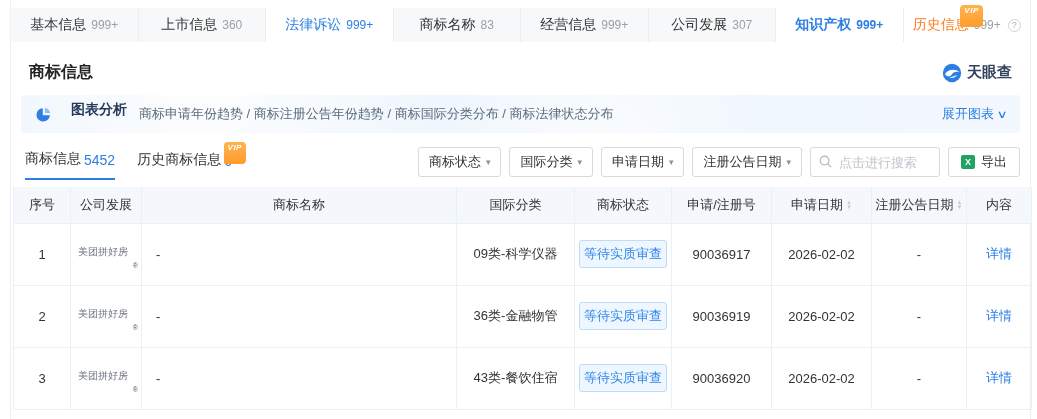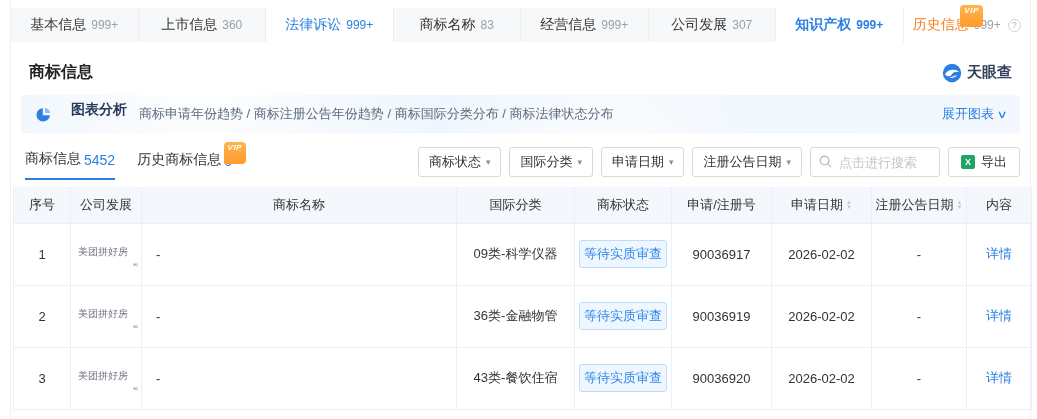--- a/index.html
+++ b/index.html
@@ -65,21 +65,21 @@
 
   
   table { width:calc(100% - 4px); margin:6px 9px 0 2px; border-collapse:collapse; table-layout:fixed; }
   thead th { background:#f4f7fb; height:36px; font-size:13px; font-weight:normal; color:#333;
     border:1px solid #e9f0f9; border-top:none; }
   tbody td { height:62px; font-size:13px; color:#333; border:1px solid #e9f0f9; text-align:center; vertical-align:middle; }
   td.name-cell { text-align:left; padding-left:14px; color:#333; }
   .th-sort { display:inline-flex; flex-direction:column; vertical-align:middle; margin-left:3px; line-height:5px; }
   .th-sort span { font-size:6px; color:#c5cbd3; }
   .tm-box { position:relative; display:inline-block; padding:6px 10px 10px 4px;
-    font-family:Liberation Serif, serif; font-size:10px; color:#6f7680; }
+    font-family:Liberation Sans, sans-serif; font-size:10px; color:#6f7680; }
   .tm-reg { position:absolute; right:0; bottom:0; font-size:7px; color:#555; }
   .status-badge { display:inline-block; background:#eef7ff; border:1px solid #bcdcfa; color:#3287e8;
     font-size:13px; padding:4px 4px; border-radius:3px; }
   .detail-link { color:#2b7fe3; cursor:pointer; }
 </style>
 </head>
 <body>
 
 <div class="card">
 

